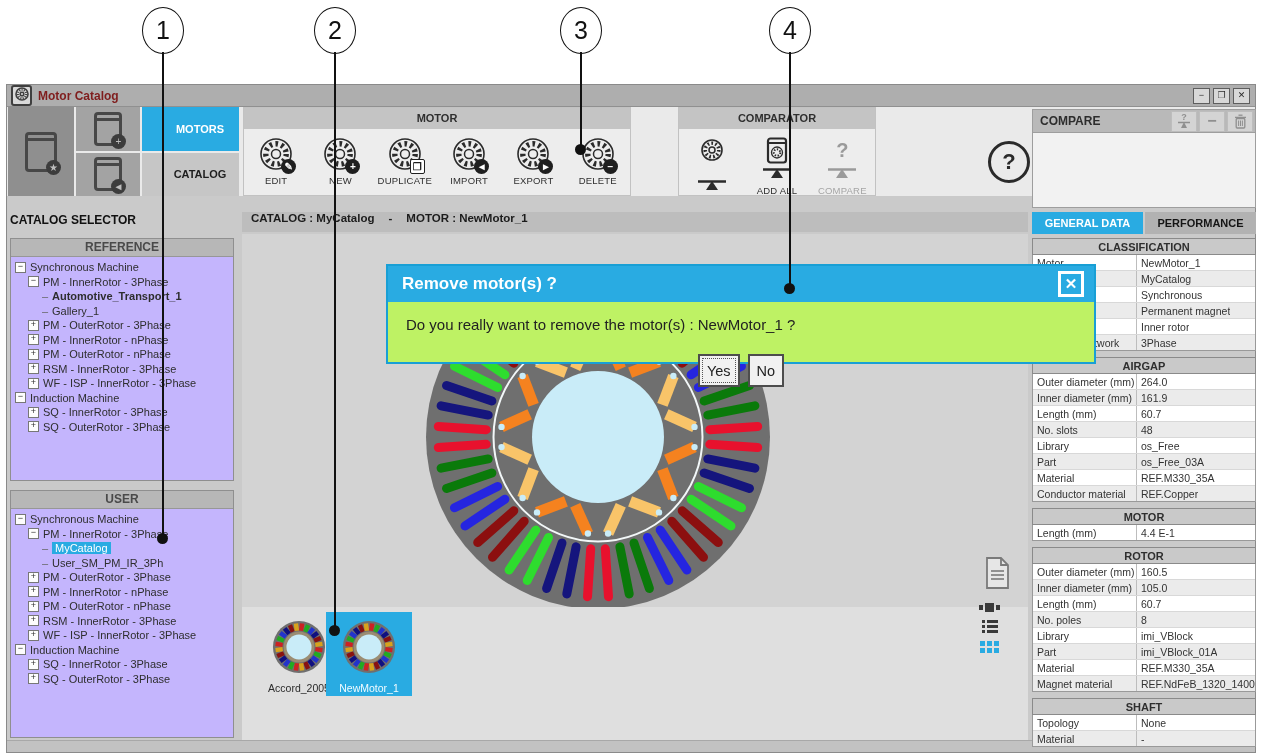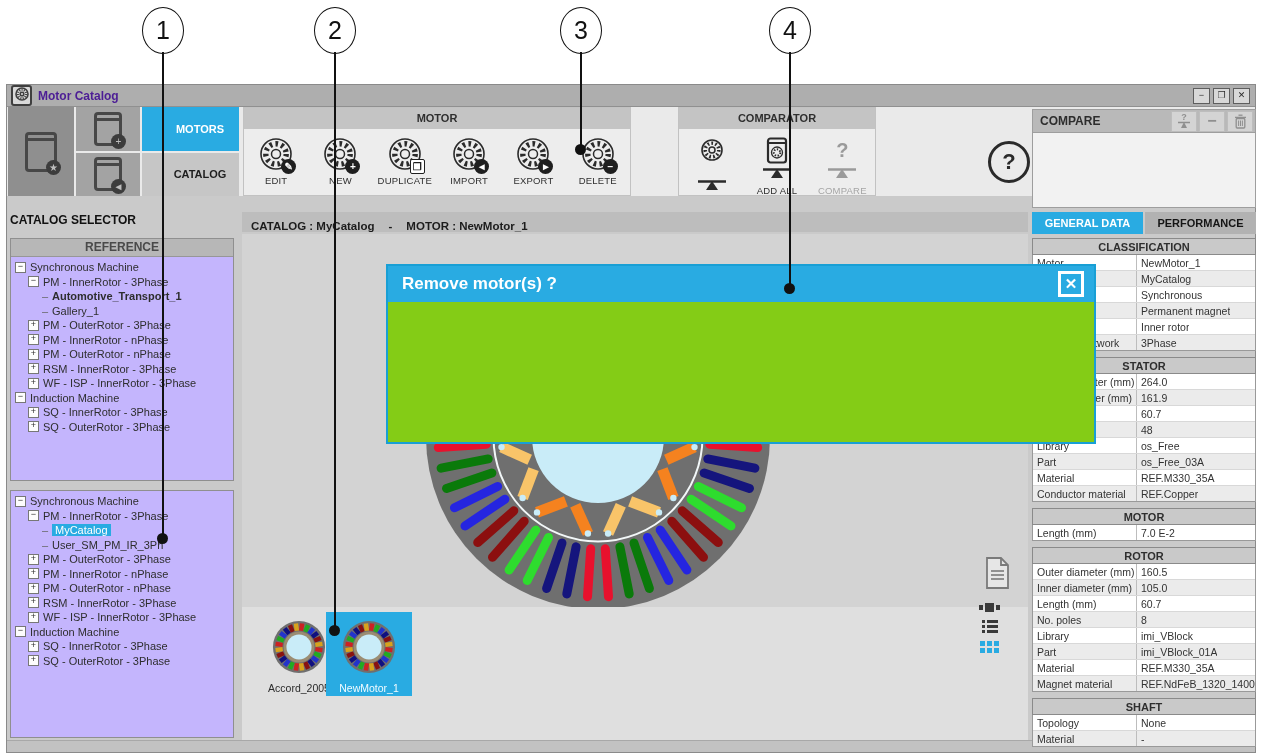--- a/index.html
+++ b/index.html
@@ -6,21 +6,21 @@
   body{width:1272px;height:755px;position:relative;background:#ffffff;
        font-family:"Liberation Sans",sans-serif;overflow:hidden;color:#222;}
   .abs{position:absolute;}
 
   
   .win-bg{left:6px;top:84px;width:1250px;height:669px;background:#cacaca;border:1px solid #8a8a8a;box-sizing:border-box;}
   .win-title{left:7px;top:85px;width:1248px;height:22px;background:#aeaeae;border-bottom:1px solid #909090;
              display:flex;align-items:center;gap:6px;padding-left:4px;box-sizing:border-box;}
   .win-title .app-icon{width:17px;height:17px;border:2px solid #3f3f3f;border-radius:3px;background:#d9d9d9;
              display:flex;align-items:center;justify-content:center;}
-  .win-title .t{font-size:12px;font-weight:bold;color:#4c1d95;}
+  .win-title .t{font-size:12px;font-weight:bold;color:#7f1d1d;}
   .win-btns{position:absolute;right:5px;top:0;height:22px;display:flex;align-items:center;gap:3px;}
   .win-btn{width:15px;height:14px;border:1px solid #5e5e5e;background:#d8d8d8;font-size:9px;line-height:12px;
            text-align:center;color:#2c2c2c;}
   .toolband{left:7px;top:107px;width:1248px;height:89px;background:#eaeaea;}
   .win-footer{left:7px;top:740px;width:1248px;height:12px;background:#c2c2c2;border-top:1px solid #a8a8a8;box-sizing:border-box;}
 
   
   .catblock{left:8px;top:107px;width:231px;height:89px;display:flex;gap:2px;}
   .cat-big{width:66px;background:#8f8f8f;display:flex;align-items:center;justify-content:center;}
   .cat-mid{width:64px;display:flex;flex-direction:column;gap:2px;}
@@ -63,21 +63,21 @@
                  background:#b7b7b7;border-bottom:1px solid #979797;}
   .tree{padding-top:3px;}
   .trow{height:14.5px;display:flex;align-items:center;font-size:11px;color:#2e2e2e;white-space:nowrap;cursor:default;}
   .trow .gl{width:9px;height:9px;border:1px solid #777;background:#fdfdfd;font-size:9px;line-height:7px;
             text-align:center;margin-right:4px;flex:none;color:#333;}
   .trow .leafdash{width:8px;margin-right:3px;color:#666;flex:none;text-align:center;}
   .trow.sel .lab{background:var(--accent);color:#fff;padding:0 3px;}
   .trow.bold .lab{font-weight:bold;}
 
   
-  .ws-header{left:242px;top:212px;width:786px;height:20px;background:#bdbdbd;display:flex;align-items:flex-end;
+  .ws-header{left:242px;top:212px;width:786px;height:20px;background:#bdbdbd;display:flex;align-items:flex-start;
              gap:14px;padding-left:9px;box-sizing:border-box;font-size:11.5px;font-weight:bold;color:#1c1c1c;}
   .canvas{left:242px;top:234px;width:786px;height:373px;background:#d3d3d3;overflow:hidden;}
   .thumb-strip{left:242px;top:607px;width:786px;height:133px;background:#dfdfdf;}
   .thumb{position:absolute;width:86px;height:84px;display:flex;flex-direction:column;align-items:center;
          justify-content:flex-start;padding-top:8px;box-sizing:border-box;cursor:pointer;}
   .thumb .tlabel{font-size:10.5px;color:#2b2b2b;margin-top:4px;}
   .thumb.sel{background:var(--accent);}
   .thumb.sel .tlabel{color:#f0fbff;}
   .view-icons{position:absolute;display:flex;flex-direction:column;gap:8px;align-items:center;}
   .vi-squares{display:flex;align-items:center;gap:2px;}
@@ -99,21 +99,21 @@
                   background:#c9c9c9;border:1px solid #8a8a8a;box-sizing:border-box;}
   .section .stable{border:1px solid #999;border-top:none;background:#fff;}
   .srow{display:flex;height:15px;font-size:10.5px;align-items:center;border-bottom:1px solid #d8d8d8;}
   .srow:last-child{border-bottom:none;}
   .srow:nth-child(even){background:#ebebeb;}
   .srow .k{width:104px;flex:none;padding-left:4px;border-right:1px solid #bdbdbd;box-sizing:border-box;
            color:#333;height:100%;display:flex;align-items:center;white-space:nowrap;overflow:hidden;}
   .srow .v{padding-left:4px;color:#333;white-space:nowrap;overflow:hidden;}
 
   
-  .dialog{left:386px;top:264px;width:710px;height:180px;border:2px solid #189fd5;background:#84cc16;
+  .dialog{left:386px;top:264px;width:710px;height:100px;border:2px solid #189fd5;background:#bef264;
           box-sizing:border-box;z-index:40;}
   .dlg-head{height:36px;background:var(--accent);display:flex;align-items:center;}
   .dlg-title{color:#fff;font-size:17px;font-weight:bold;padding-left:14px;flex:1;}
   .dlg-close{width:26px;height:26px;border:3px solid #fff;margin-right:10px;display:flex;align-items:center;
              justify-content:center;color:#fff;font-size:15px;font-weight:bold;cursor:pointer;box-sizing:border-box;}
   .dlg-body{position:relative;height:100px;}
   .dlg-msg{position:absolute;left:18px;top:14px;font-size:15px;color:#222;}
   .dlg-btns{position:absolute;left:0;right:0;top:52px;display:flex;justify-content:center;gap:8px;}
   .dlg-btn{min-width:36px;height:33px;padding:0 7px;border:2px solid #4d4d4d;background:#f1f1f1;font-size:14.5px;
            color:#222;font-family:"Liberation Sans",sans-serif;cursor:pointer;}
@@ -364,20 +364,21 @@
         <span class="gl">+</span>
         <span class="lab">SQ - InnerRotor - 3Phase</span>
       </div>
       <div class="trow" style="padding-left: 17px;">
         <span class="gl">+</span>
         <span class="lab">SQ - OuterRotor - 3Phase</span>
       </div>
     </div>
 </div>
 <div class="abs treebox" style="top:490px;height:248px;">
+  <div class="head">USER</div>
   <div class="tree" id="user-tree">
       <div class="trow" style="padding-left: 4px;">
         <span class="gl">−</span>
         <span class="lab">Synchronous Machine</span>
       </div>
       <div class="trow" style="padding-left: 17px;">
         <span class="gl">−</span>
         <span class="lab">PM - InnerRotor - 3Phase</span>
       </div>
       <div class="trow sel" style="padding-left: 30px;">
@@ -639,21 +640,21 @@
           <span class="k">Rotor</span>
           <span class="v">Inner rotor</span>
         </div>
         <div class="srow">
           <span class="k">Electrical network</span>
           <span class="v">3Phase</span>
         </div>
       </div>
     </div>
     <div class="section">
-      <div class="shead">STATOR</div>
+      <div class="shead">AIRGAP</div>
       <div class="stable">
         <div class="srow">
           <span class="k">Outer diameter (mm)</span>
           <span class="v">264.0</span>
         </div>
         <div class="srow">
           <span class="k">Inner diameter (mm)</span>
           <span class="v">161.9</span>
         </div>
         <div class="srow">
@@ -680,21 +681,21 @@
           <span class="k">Conductor material</span>
           <span class="v">REF.Copper</span>
         </div>
       </div>
     </div>
     <div class="section">
       <div class="shead">MOTOR</div>
       <div class="stable">
         <div class="srow">
           <span class="k">Length (mm)</span>
-          <span class="v">7.0 E-2</span>
+          <span class="v">4.4 E-1</span>
         </div>
       </div>
     </div>
     <div class="section">
       <div class="shead">ROTOR</div>
       <div class="stable">
         <div class="srow">
           <span class="k">Outer diameter (mm)</span>
           <span class="v">160.5</span>
         </div>
@@ -740,20 +741,27 @@
           <span class="v">-</span>
         </div>
       </div>
     </div>
   </div>
 
 <div class="abs dialog">
   <div class="dlg-head">
     <span class="dlg-title">Remove motor(s) ?</span>
     <span class="dlg-close">✕</span>
+  </div>
+  <div class="dlg-body">
+    <div class="dlg-msg">Do you really want to remove the motor(s) : NewMotor_1 ?</div>
+    <div class="dlg-btns">
+      <button class="dlg-btn focus">Yes</button>
+      <button class="dlg-btn">No</button>
+    </div>
   </div>
 </div>
 
 <div class="abs callout-layer" id="callouts" style="left:0;top:0;">
     <div class="co-circle" style="left: 142px; top: 7px;">1</div>
     <div class="co-line" style="left: 162px; top: 52px; height: 486px;"></div>
     <div class="co-dot" style="left: 157px; top: 533px;"></div>
     <div class="co-circle" style="left: 314px; top: 7px;">2</div>
     <div class="co-line" style="left: 334px; top: 52px; height: 578px;"></div>
     <div class="co-dot" style="left: 329px; top: 625px;"></div>

